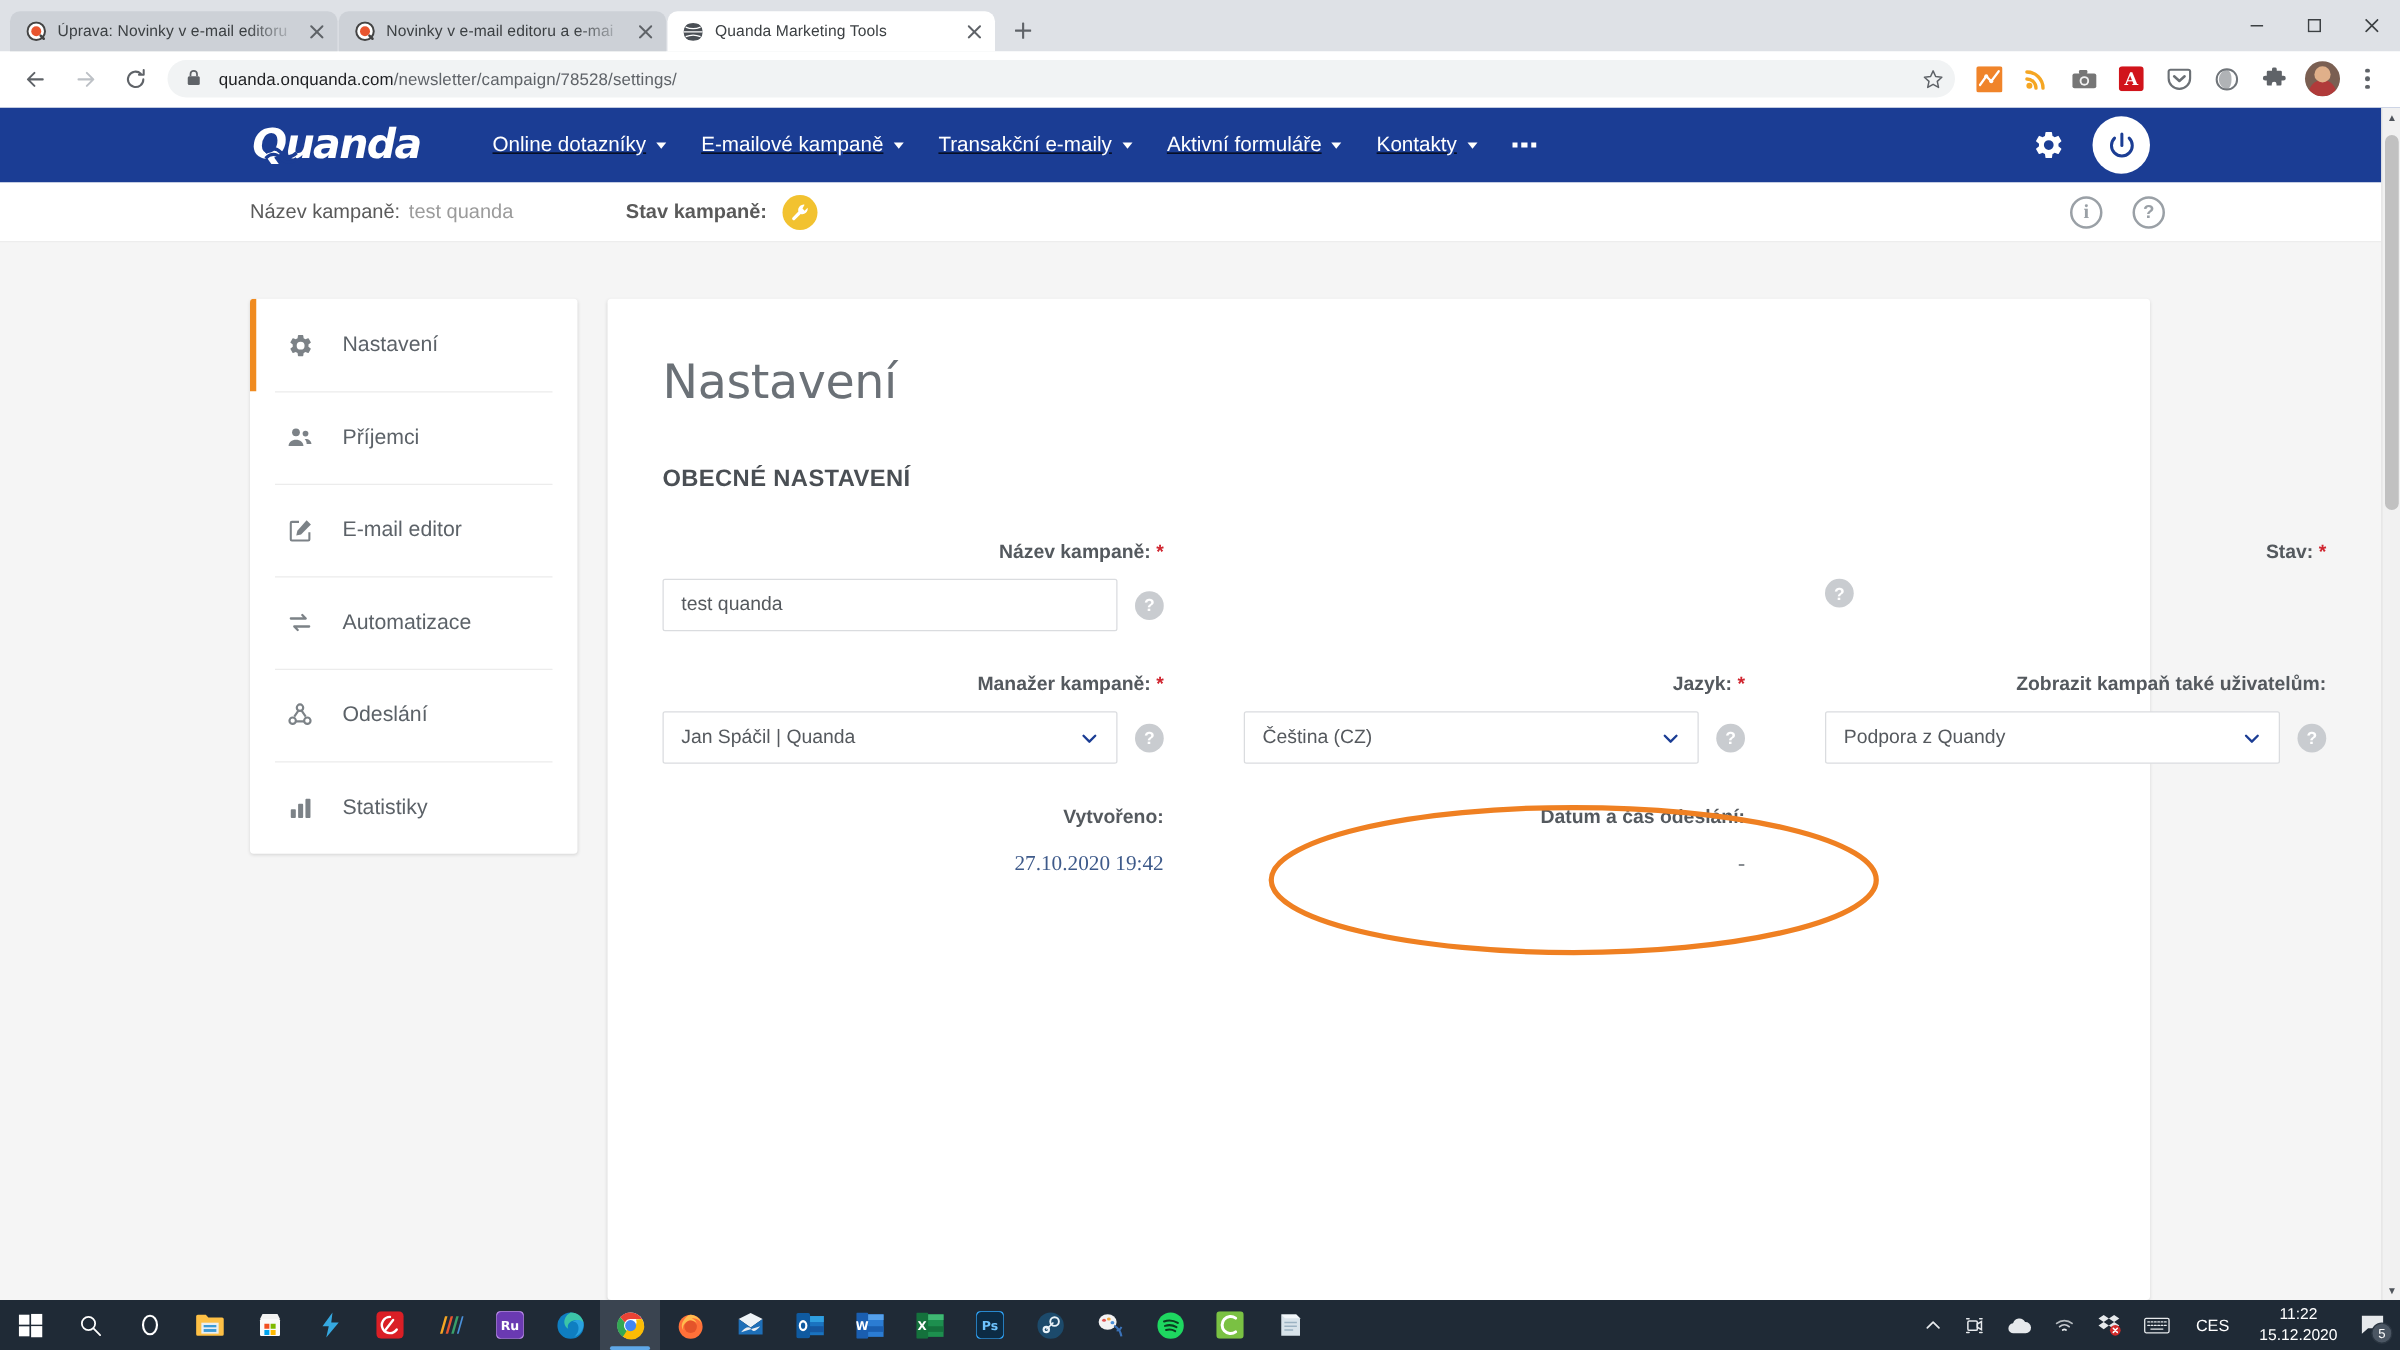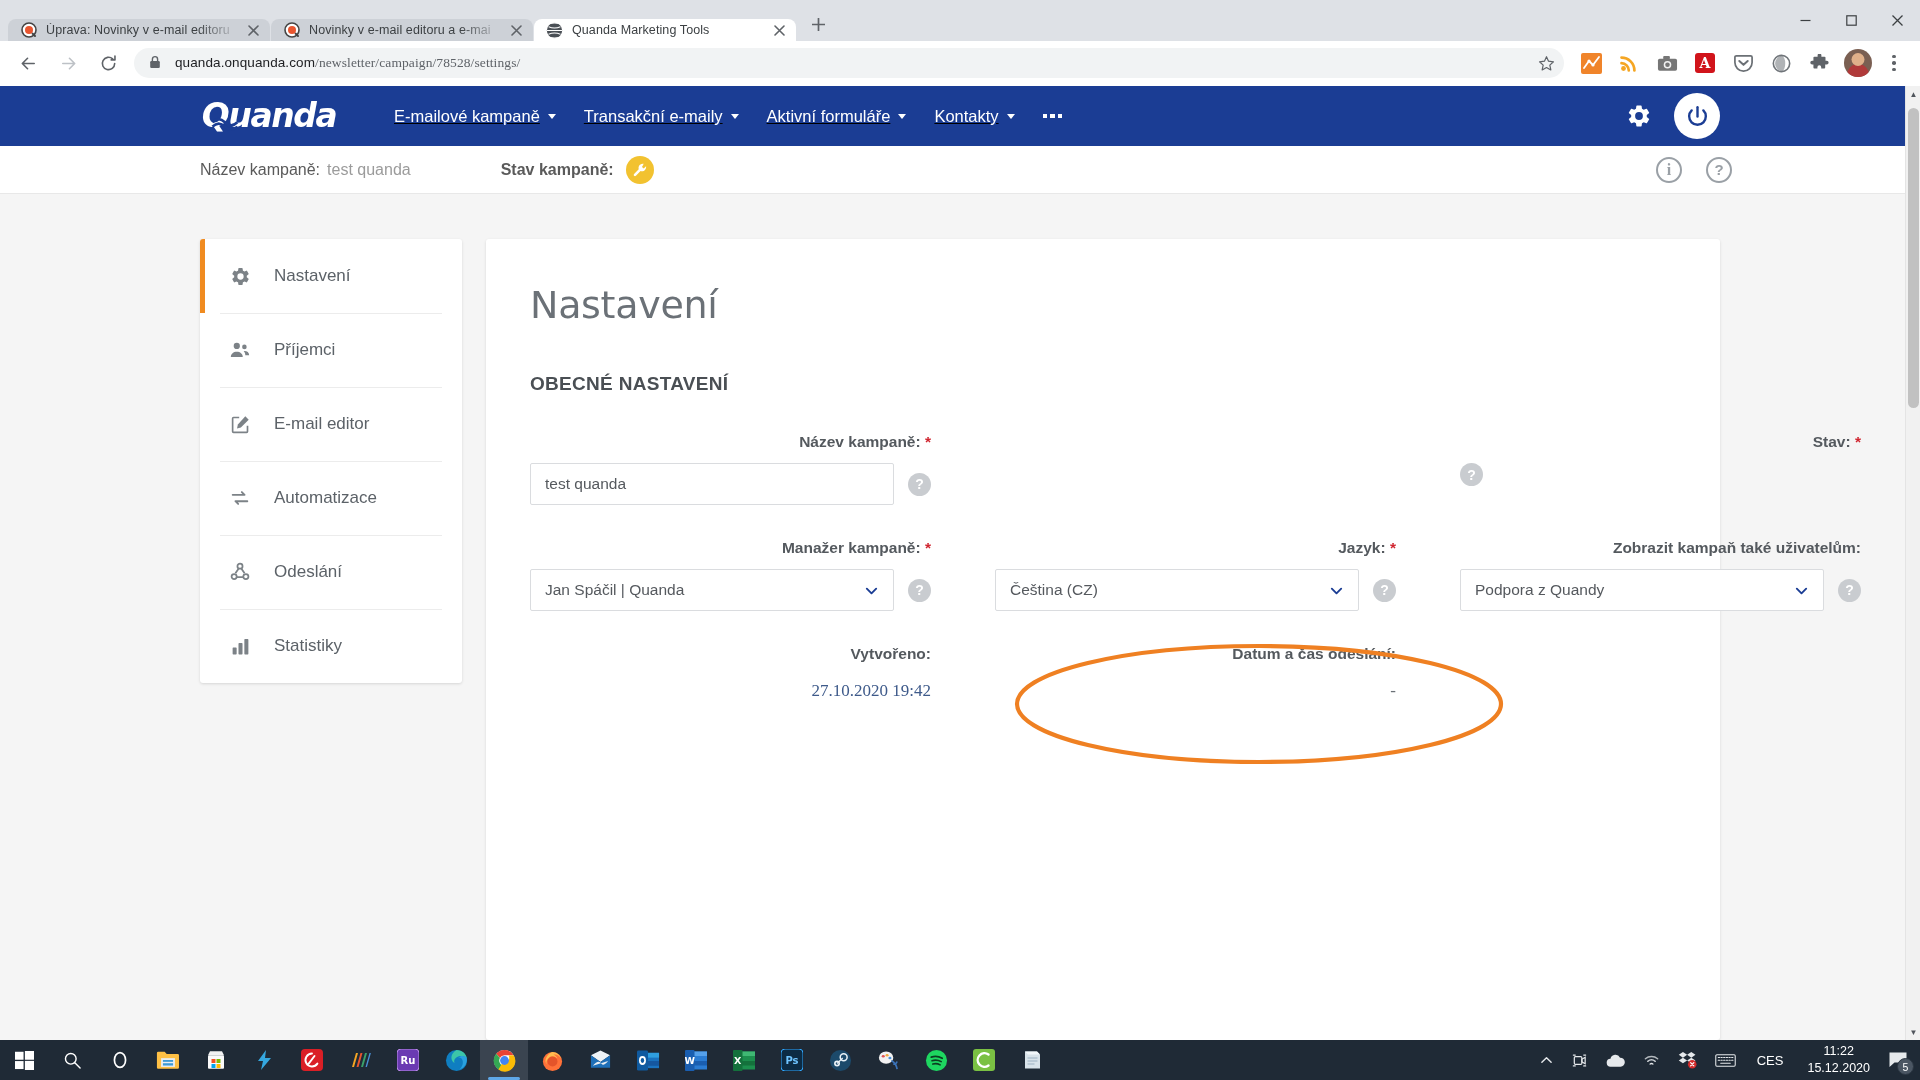--- a/index.html
+++ b/index.html
@@ -12,21 +12,21 @@
   }
 
   
   .browser { width: 1920px; height: 1040px; display: flex; flex-direction: column; }
 
   .tabstrip {
     height: 41px; background: #dee1e6; display: flex; align-items: flex-end;
     padding-left: 8px; position: relative; flex: 0 0 41px;
   }
   .tab {
-    height: 22px; width: 262px; display: flex; align-items: center;
+    height: 32px; width: 262px; display: flex; align-items: center;
     border-radius: 8px 8px 0 0; padding: 0 8px 0 12px; position: relative;
     background: #cdd1d7; margin-right: 1px; flex: 0 0 262px;
   }
   .tab.active { background: #ffffff; }
   .tab-favicon {
     width: 17px; height: 17px; flex: 0 0 17px; margin-right: 9px;
     display: flex; align-items: center; justify-content: center;
   }
   .tab-title {
     font-size: 12.5px; color: #3c4043; white-space: nowrap; overflow: hidden;
@@ -62,21 +62,21 @@
   .omnibox {
     flex: 1 1 auto; height: 30px; background: #f1f3f4; border-radius: 16px;
     display: flex; align-items: center; margin: 0 8px 0 6px; padding: 0 4px 0 14px;
     min-width: 0;
   }
   .lock { width: 16px; height: 16px; flex: 0 0 16px; margin-right: 11px; color: #5f6368; }
   .url {
     font-size: 13.5px; color: #202124; white-space: nowrap; overflow: hidden;
     flex: 1 1 auto; letter-spacing: 0.1px;
   }
-  .url .dim { color: #5f6368; font-family: Liberation Serif, serif; }
+  .url .dim { color: #5f6368; }
   .star { width: 28px; height: 28px; flex: 0 0 28px; display: flex; align-items: center; justify-content: center; color: #5f6368; }
   .exticons { display: flex; align-items: center; }
   .exticon {
     width: 28px; height: 28px; margin: 0 5px; flex: 0 0 28px;
     display: flex; align-items: center; justify-content: center;
   }
   .avatar-btn {
     width: 28px; height: 28px; margin: 0 6px; border-radius: 50%; overflow: hidden;
     flex: 0 0 28px; background: #7a5f52; position: relative;
   }
@@ -425,20 +425,24 @@
     <div class="appbar">
       <div class="brand">
         <svg class="brand-logo" viewBox="0 0 180 46">
           <text x="2" y="35" font-family="DejaVu Sans, sans-serif" font-size="37" font-weight="bold" font-style="italic" fill="#ffffff" letter-spacing="-1.5">Quanda</text>
           <path d="M14 30 q7 -7 14 0 q7 7 14 0" stroke="#1b3d94" stroke-width="3" fill="none"></path>
           <path d="M14 35 q7 -7 14 0 q7 7 14 0" stroke="#1b3d94" stroke-width="3" fill="none"></path>
         </svg>
       </div>
 
       <div class="mainnav">
+        <div class="navitem">
+          <span>Online dotazníky</span>
+          <span class="caret"></span>
+        </div>
         <div class="navitem">
           <span>E-mailové kampaně</span>
           <span class="caret"></span>
         </div>
         <div class="navitem">
           <span>Transakční e-maily</span>
           <span class="caret"></span>
         </div>
         <div class="navitem">
           <span>Aktivní formuláře</span>

